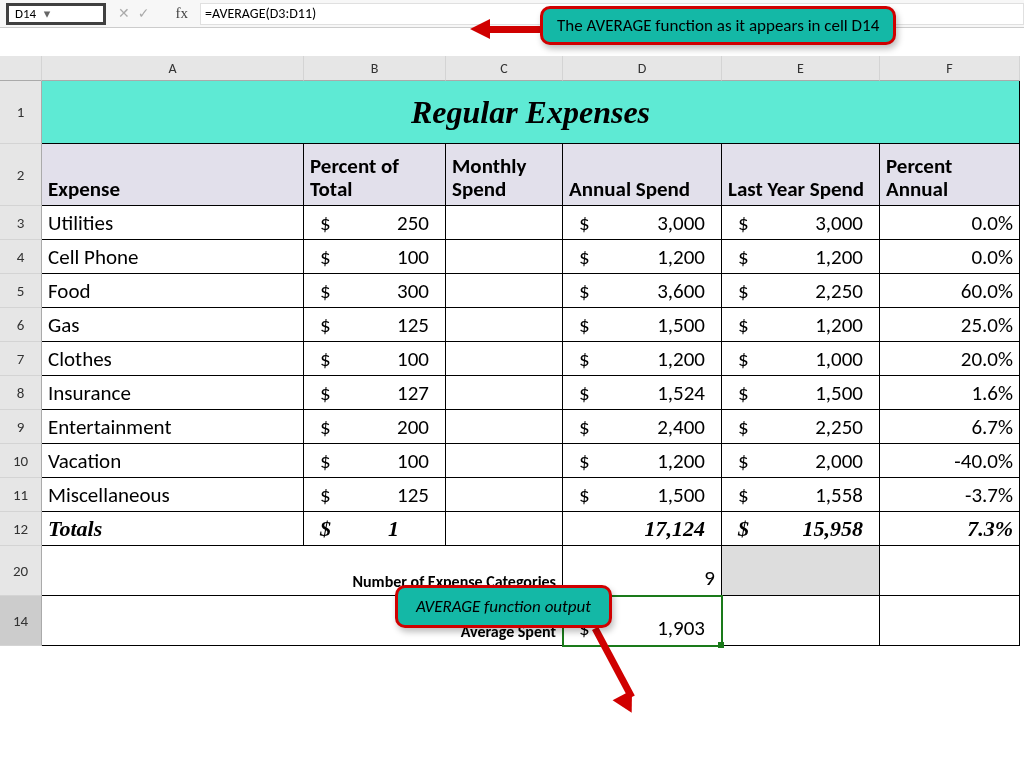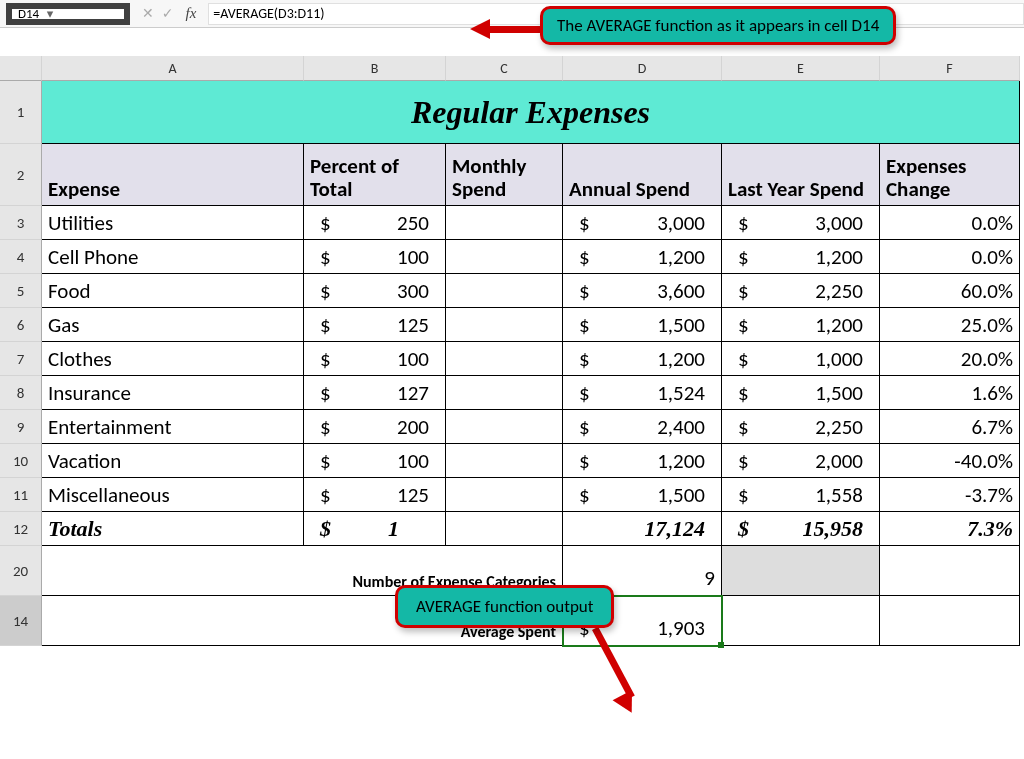--- a/index.html
+++ b/index.html
@@ -15,49 +15,48 @@
   }
   .formula-bar {
     display: flex;
     align-items: center;
     height: 28px;
     border-bottom: 1px solid #ccc;
     background: #f7f7f7;
     position: relative;
   }
   .name-box {
-    width: 124px;
+    width: 100px;
     height: 22px;
     margin-left: 6px;
     background: #fff;
-    border: 6px solid #404040;
+    border: 3px solid #404040;
     display: flex;
     align-items: center;
     padding: 0 6px;
     font-size: 13px;
   }
   .nb-drop {
     width: 14px;
     color: #666;
     text-align: right;
   }
   .fb-icons {
     display: flex;
     align-items: center;
     gap: 8px;
     margin-left: 12px;
     color: #aaa;
   }
   .fb-icon { font-size: 14px; }
   .fx-label {
-    font-style: italic;
     font-family: "Times New Roman", serif;
     font-size: 15px;
     color: #444;
-    margin-left: 4px;
+    margin-left: 18px;
   }
   .formula-text {
     margin-left: 12px;
     font-size: 14px;
     background: #fff;
     flex: 1;
     height: 22px;
     display: flex;
     align-items: center;
     padding-left: 4px;
@@ -146,21 +145,21 @@
     background: #14b8a6;
     border: 3px solid #d00000;
     border-radius: 10px;
     padding: 6px 14px;
     font-size: 17px;
     color: #000;
     box-shadow: 2px 4px 6px rgba(0,0,0,0.25);
     z-index: 50;
   }
   .callout1 { top: 6px; left: 540px; }
-  .callout2 { top: 585px; left: 395px; font-size: 17px; padding: 8px 18px;}
+  .callout2 { top: 585px; left: 395px; font-size: 17px; padding: 8px 18px; font-style: italic;}
   
   .arrow1 {
     position: absolute;
     top: 20px; left: 470px;
     width: 70px; height: 18px;
     z-index: 49;
   }
   .arrow1-line {
     position: absolute;
     top: 6px; left: 16px; width: 56px; height: 7px;
@@ -238,21 +237,21 @@
   <div class="cell title-row merge-title">
     <span>Regular Expenses</span>
   </div>
 
   <div class="rowhdr" style="height:62px">2</div>
   <div class="cell head2">Expense</div>
   <div class="cell head2">Percent of Total</div>
   <div class="cell head2">Monthly Spend</div>
   <div class="cell head2">Annual Spend</div>
   <div class="cell head2">Last Year Spend</div>
-  <div class="cell head2">Expenses Change</div>
+  <div class="cell head2">Percent Annual</div>
 
   <div class="rowhdr" style="height:34px">3</div>
   <div class="cell">Utilities</div>
   <div class="cell money">
       <span class="sym">$</span>
       <span class="val">250</span>
     </div>
   <div class="cell"></div>
   <div class="cell money">
       <span class="sym">$</span>

